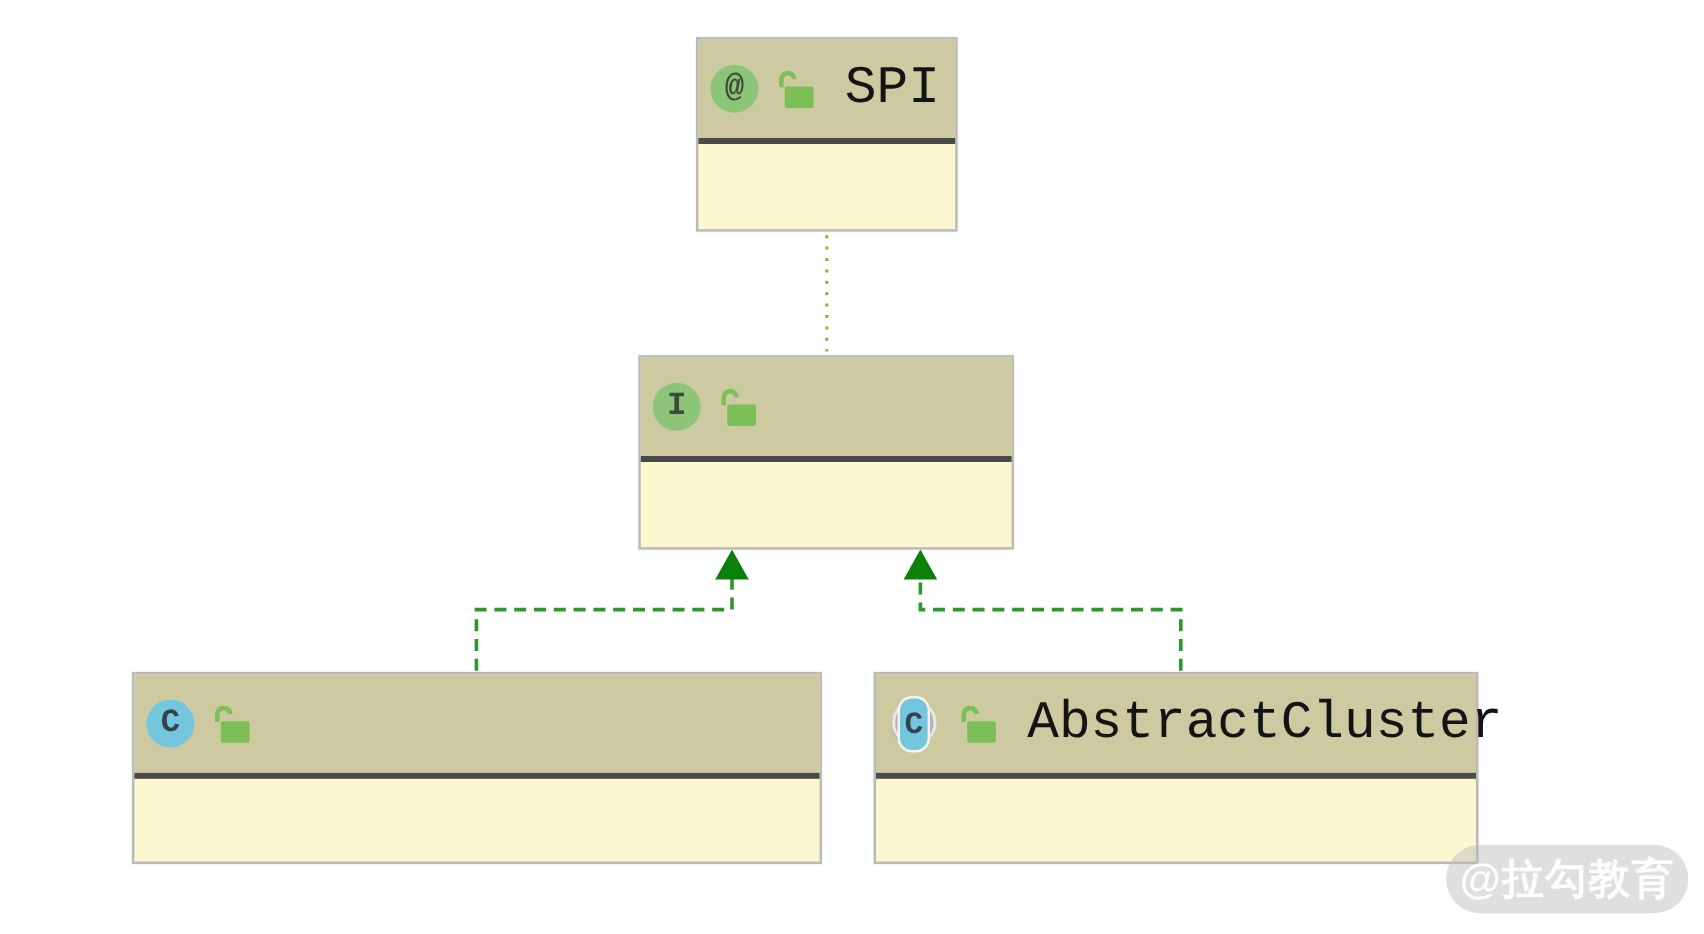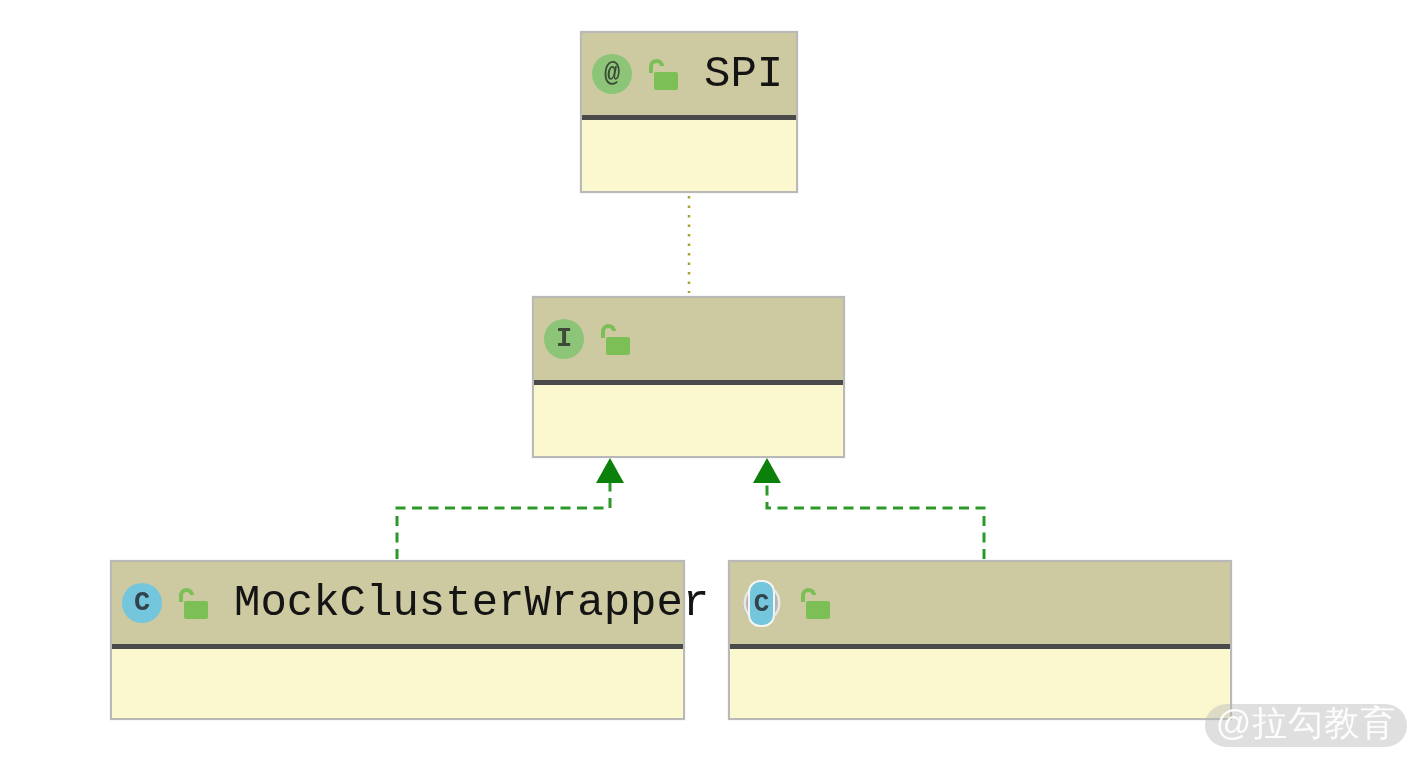--- a/index.html
+++ b/index.html
@@ -144,29 +144,30 @@
     left: 0; top: 0;
     pointer-events: none;
   }
 
   
   .watermark {
     position: absolute;
     left: 1205px;
     top: 704px;
     width: 202px;
-    height: 43px;
+    height: 57px;
     border-radius: 29px;
     background: rgba(184,184,184,0.45);
     display: flex;
-    align-items: flex-end;
+    align-items: center;
     justify-content: center;
     font-size: 35px;
     color: rgba(255,255,255,0.92);
     letter-spacing: 1px;
+    font-weight: bold;
   }
 </style>
 </head>
 <body>
 
 <div class="stage">
 
   <svg class="edges" width="1420" height="778" viewBox="0 0 1420 778">
     <g>
       <line x1="689" y1="196" x2="689" y2="293" stroke="#a9a22e" stroke-width="2.5" stroke-dasharray="2.5 7"></line>
@@ -215,41 +216,41 @@
   <div class="node" style="left:110px; top:560px; width:575px; height:160px;">
     <div class="node-header">
       <span class="badge badge-blue">
         <span>C</span>
       </span>
       <span class="lock">
         <span class="lock-shackle"></span>
         <span class="lock-cover"></span>
         <span class="lock-body"></span>
       </span>
-      <span class="node-title">MockClusterWrapper</span>
     </div>
     <div class="node-sep"></div>
     <div class="node-body"></div>
   </div>
 
   <div class="node" style="left:728px; top:560px; width:504px; height:160px;">
     <div class="node-header">
       <span class="badge-abstract">
         <span class="ba-circle"></span>
         <span class="ba-paren ba-paren-l">(</span>
         <span class="ba-capsule">
           <span>C</span>
         </span>
         <span class="ba-paren ba-paren-r">)</span>
       </span>
       <span class="lock">
         <span class="lock-shackle"></span>
         <span class="lock-cover"></span>
         <span class="lock-body"></span>
       </span>
+      <span class="node-title">AbstractCluster</span>
     </div>
     <div class="node-sep"></div>
     <div class="node-body"></div>
   </div>
 
   <div class="watermark">
     <span>@拉勾教育</span>
   </div>
 
 </div>

